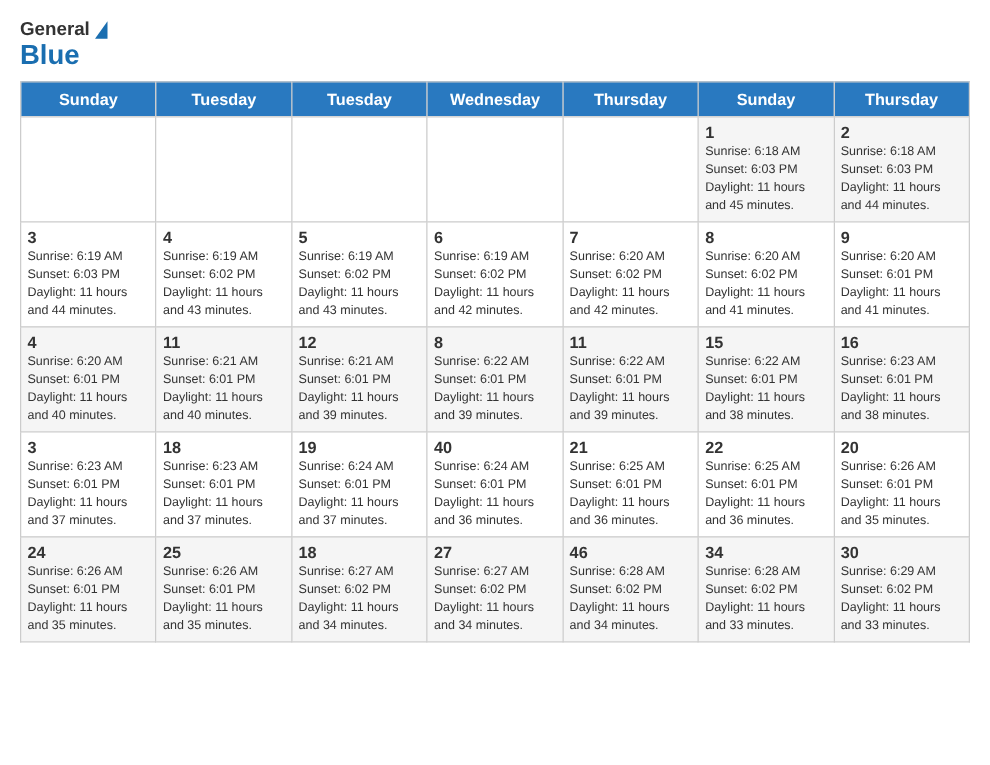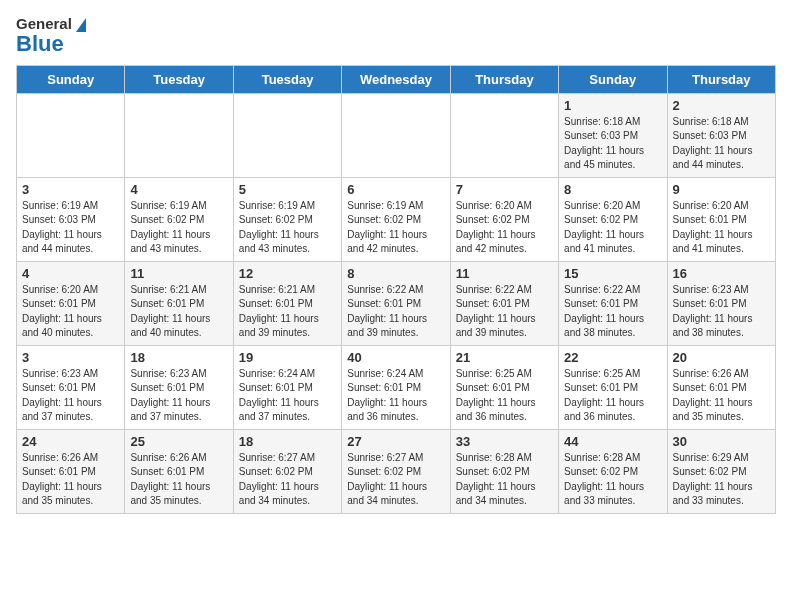--- a/index.html
+++ b/index.html
@@ -314,28 +314,28 @@
 and 34 minutes.</div>
         </td>
         <td>
           <span class="day-number">27</span>
           <div class="day-info" style="white-space: pre-line;">Sunrise: 6:27 AM
 Sunset: 6:02 PM
 Daylight: 11 hours
 and 34 minutes.</div>
         </td>
         <td>
-          <span class="day-number">33</span>
+          <span class="day-number">46</span>
           <div class="day-info" style="white-space: pre-line;">Sunrise: 6:28 AM
 Sunset: 6:02 PM
 Daylight: 11 hours
 and 34 minutes.</div>
         </td>
         <td>
-          <span class="day-number">44</span>
+          <span class="day-number">34</span>
           <div class="day-info" style="white-space: pre-line;">Sunrise: 6:28 AM
 Sunset: 6:02 PM
 Daylight: 11 hours
 and 33 minutes.</div>
         </td>
         <td>
           <span class="day-number">30</span>
           <div class="day-info" style="white-space: pre-line;">Sunrise: 6:29 AM
 Sunset: 6:02 PM
 Daylight: 11 hours

